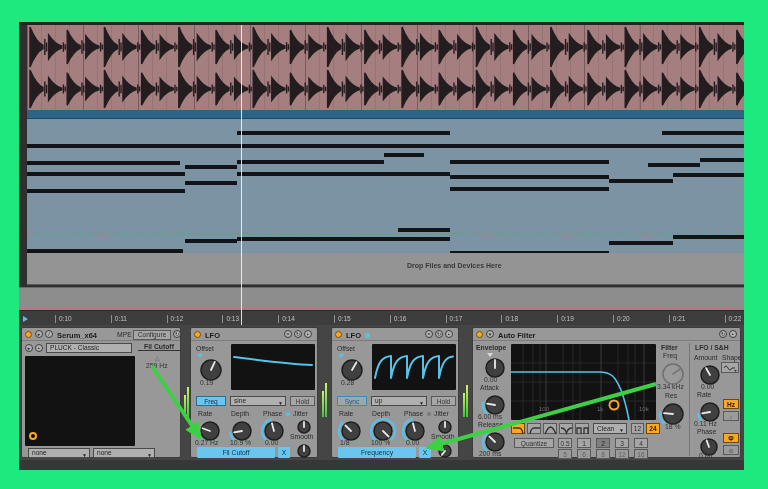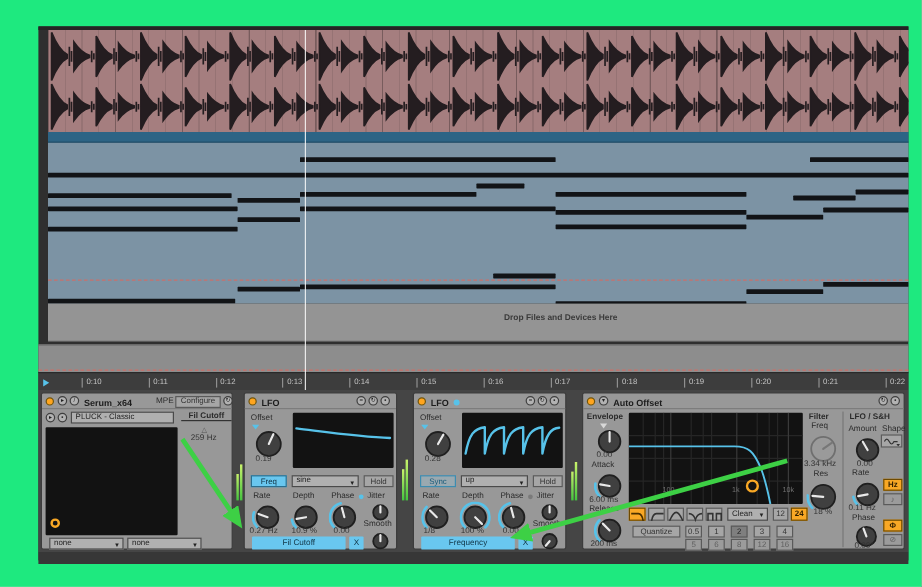--- a/index.html
+++ b/index.html
@@ -1,19 +1,19 @@
 <!DOCTYPE html>
 <html><head>
 <meta charset="utf-8">
 <style>
   html,body{margin:0;padding:0;}
   #stage{position:relative;width:768px;height:489px;background:#1ee97f;overflow:hidden;
          font-family:"Liberation Sans",sans-serif;-webkit-font-smoothing:antialiased;}
   #stage *{position:absolute;box-sizing:border-box;}
-  .window{left:32px;top:22px;width:725px;height:445px;background:#2f2f2f;border-top:3px solid #242424;}
+  .window{left:19px;top:22px;width:725px;height:445px;background:#2f2f2f;border-top:3px solid #242424;}
   
   .audio-clip{left:8px;top:0;width:717px;height:85px;background:#a57e7f;}
   .grid{background-image:
       repeating-linear-gradient(90deg, rgba(0,0,0,.20) 0 1px, transparent 1px 55.7px),
       repeating-linear-gradient(90deg, rgba(0,0,0,.09) 0 1px, transparent 1px 13.92px);}
   .midi-head{left:8px;top:85px;width:717px;height:9px;background:#2d6485;border-bottom:1px solid #1c4a63;}
   .midi-clip{left:8px;top:94px;width:717px;height:134px;background:#7c93a4;}
   .note{background:#121417;height:4px;border-radius:0.5px;}
   .gray1{left:8px;top:228px;width:717px;height:32px;background:#949494;border-bottom:1px solid #5a5a5a;}
   .gray2{left:0px;top:262px;width:725px;height:23px;background:#8d8d8d;border-top:1px solid #6a6a6a;}
@@ -303,21 +303,21 @@
         <span class="mapbar" style="left:87px;top:119px;width:12px;height:11px">X</span>
       </div>
 
       <div class="meter" style="left:444px;top:68px;height:24px"></div>
       <div class="meter" style="left:447px;top:60px;height:32px"></div>
 
       <div class="panel" style="left:453px;width:269px">
         <div class="tb">
           <span class="led" style="left:3px"></span>
           <span class="cico" style="left:13px">▾</span>
-          <span class="tb-title" style="left:25px">Auto Offset</span>
+          <span class="tb-title" style="left:25px">Auto Filter</span>
           <span class="cico" style="left:246px">↻</span>
           <span class="cico" style="left:256px">▪</span>
         </div>
 
         <span class="hdr" style="left:3px;top:16px">Envelope</span>
         <span class="marker-gray" style="left:14px;top:25px"></span>
         <span class="knob" style="left:9px;top:27px">
             <svg width="26" height="26">
               <circle cx="13" cy="13" r="9" fill="#404040" stroke="#1f1f1f" stroke-width="1.5"></circle>
               <line x1="13" y1="13" x2="13" y2="5" stroke="#e9e9e9" stroke-width="1.8" stroke-linecap="round"></line>

